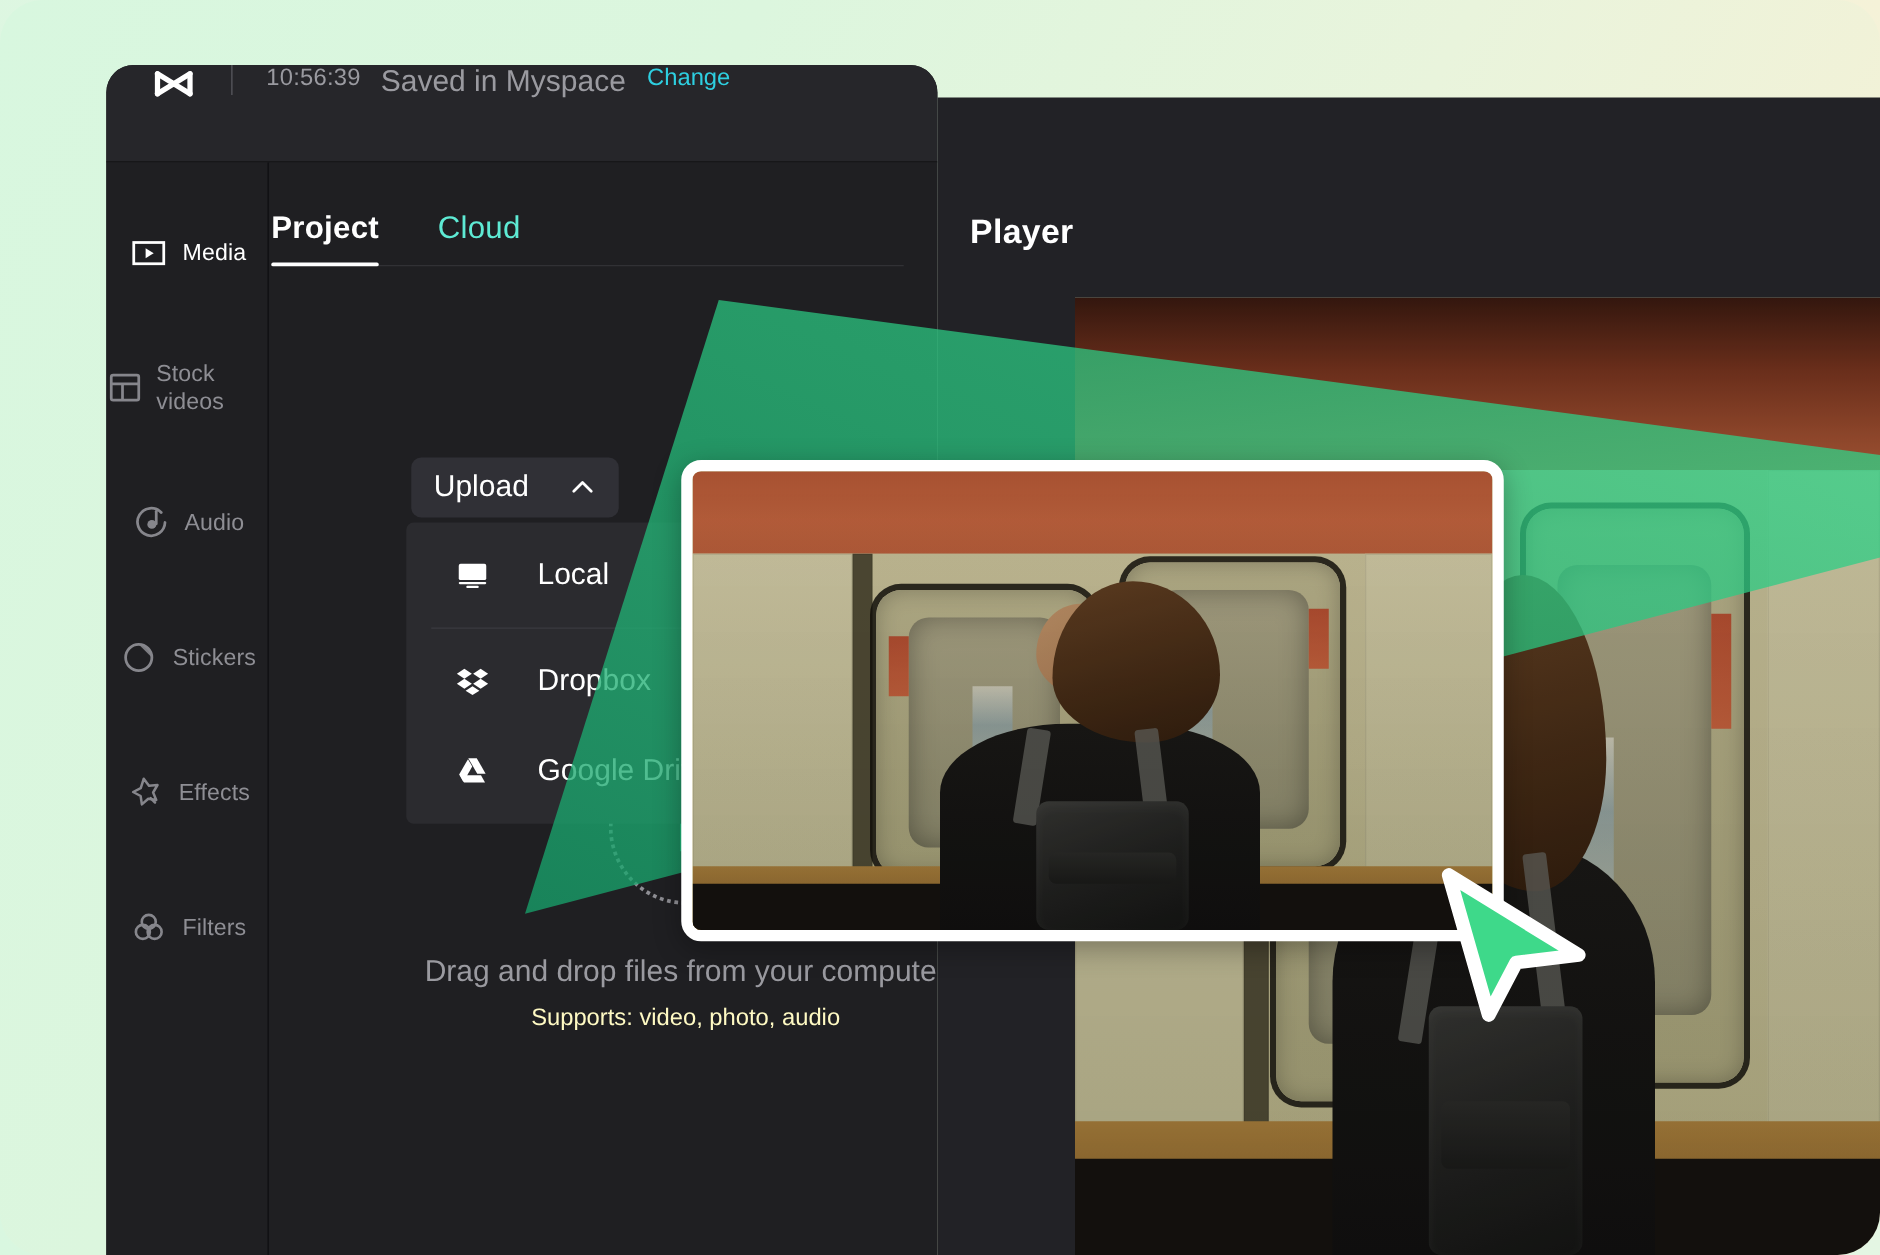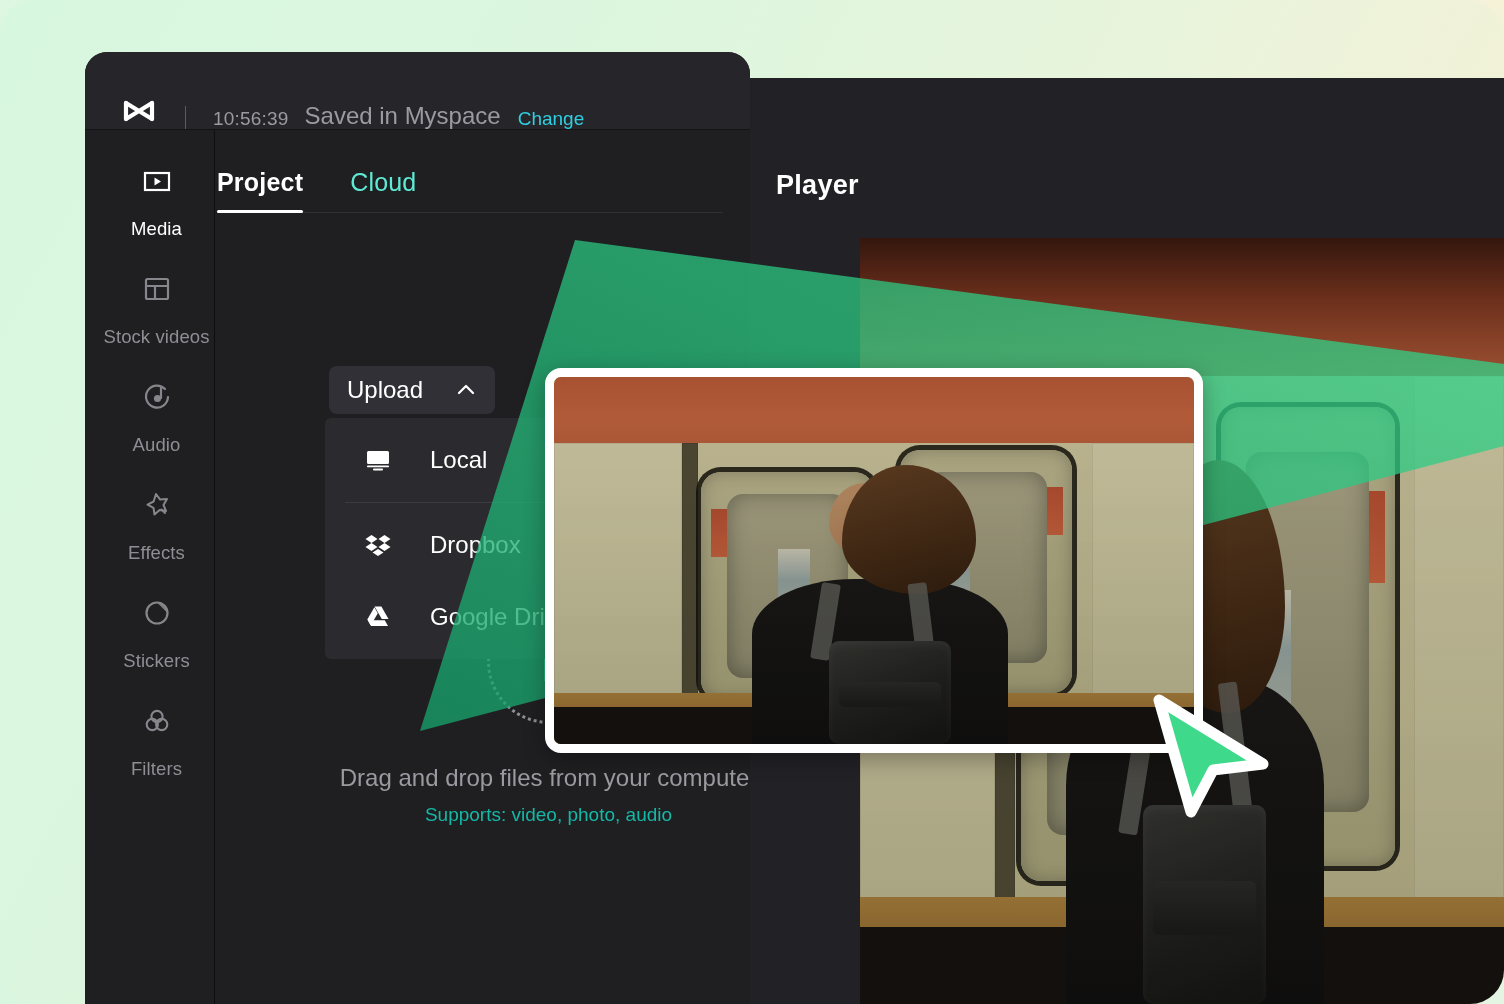--- a/index.html
+++ b/index.html
@@ -29,21 +29,21 @@
     left:85px; top:52px;
     width:665px; height:952px;
     background:#1f1f22;
     border-radius:22px 22px 0 0;
     overflow:hidden;
     z-index:3;
   }
   #titlebar{
     height:78px;
     background:#26262a;
-    display:flex; align-items:flex-end;
+    display:flex; align-items:flex-start;
     padding-left:37px;
     position:relative;
   }
   #titlebar::after{
     content:"";
     position:absolute; left:0; right:0; bottom:0;
     height:1px; background:#131315;
   }
   .logo{
     width:34px;height:34px;
@@ -68,25 +68,24 @@
   
   #sidebar{
     position:absolute; left:0; top:78px;
     width:130px; bottom:0;
     background:#1f1f22;
     border-right:1px solid #0e0e10;
     padding-top:18px;
   }
   .side-item{
     width:100%; height:108px;
-    display:flex;flex-direction:column;
+    display:flex;flex-direction:row;
     align-items:center;justify-content:center;
-    gap:20px;
+    gap:10px;
     cursor:pointer;
-    padding-left:14px;
   }
   .side-item .ico{
     width:34px;height:34px;
     display:flex;align-items:center;justify-content:center;
     color:#86868c;
   }
   .side-item .lbl{
     font-size:18.5px; color:#8e8e94; letter-spacing:.1px;
   }
   .side-item.active .ico{ color:#ffffff; }
@@ -176,21 +175,21 @@
   #dz-circle{
     width:124px;height:124px;
     border-radius:50%;
     border:3px dotted #8e8e94;
     display:flex;align-items:center;justify-content:center;
     position:relative;
     margin-bottom:40px;
   }
   #dz-arrow{ color:#2fd18b; }
   #dz-title{ font-size:24px; color:#9a9aa0; white-space:nowrap; }
-  #dz-sub{ font-size:19px; color:#14b8a6; margin-top:12px; white-space:nowrap;}
+  #dz-sub{ font-size:19px; color:#fef9c3; margin-top:12px; white-space:nowrap;}
 
   
   #player-pane{
     position:absolute;
     left:750px; top:78px; right:0; bottom:0;
     background:#222226;
     z-index:2;
     overflow:hidden;
   }
   #player-title{
@@ -408,35 +407,35 @@
             <circle cx="15.5" cy="16.5" r="3.6" fill="currentColor"></circle>
           </svg>
         </span>
         <span class="lbl">Audio</span>
       </div>
 
 
       <div class="side-item">
         <span class="ico">
           <svg width="30" height="30" viewBox="0 0 30 30" fill="none">
-            <path d="M14 4 L18.2 9.6 L25 9 L21.5 15 L24 21 L17.6 20 L12.5 24.5 L11.5 17.8 L5.5 14.6 L11.6 11.5 Z" stroke="currentColor" stroke-width="2" stroke-linejoin="round"></path>
-            <path d="M19.5 19.5 L23 23" stroke="currentColor" stroke-width="2" stroke-linecap="round"></path>
-          </svg>
-        </span>
-        <span class="lbl">Effects</span>
+            <circle cx="15" cy="15" r="10.5" stroke="currentColor" stroke-width="2.2"></circle>
+            <path d="M15 4.5 A10.5 10.5 0 0 1 25.5 15 Z" fill="currentColor" opacity=".9"></path>
+          </svg>
+        </span>
+        <span class="lbl">Stickers</span>
       </div>
 
       <div class="side-item">
         <span class="ico">
           <svg width="30" height="30" viewBox="0 0 30 30" fill="none">
-            <circle cx="15" cy="15" r="10.5" stroke="currentColor" stroke-width="2.2"></circle>
-            <path d="M15 4.5 A10.5 10.5 0 0 1 25.5 15 Z" fill="currentColor" opacity=".9"></path>
-          </svg>
-        </span>
-        <span class="lbl">Stickers</span>
+            <path d="M14 4 L18.2 9.6 L25 9 L21.5 15 L24 21 L17.6 20 L12.5 24.5 L11.5 17.8 L5.5 14.6 L11.6 11.5 Z" stroke="currentColor" stroke-width="2" stroke-linejoin="round"></path>
+            <path d="M19.5 19.5 L23 23" stroke="currentColor" stroke-width="2" stroke-linecap="round"></path>
+          </svg>
+        </span>
+        <span class="lbl">Effects</span>
       </div>
 
 
       <div class="side-item">
         <span class="ico">
           <svg width="30" height="30" viewBox="0 0 30 30" fill="none">
             <circle cx="15" cy="10.5" r="5.6" stroke="currentColor" stroke-width="2.1"></circle>
             <circle cx="10.3" cy="18.5" r="5.6" stroke="currentColor" stroke-width="2.1"></circle>
             <circle cx="19.7" cy="18.5" r="5.6" stroke="currentColor" stroke-width="2.1"></circle>
           </svg>

